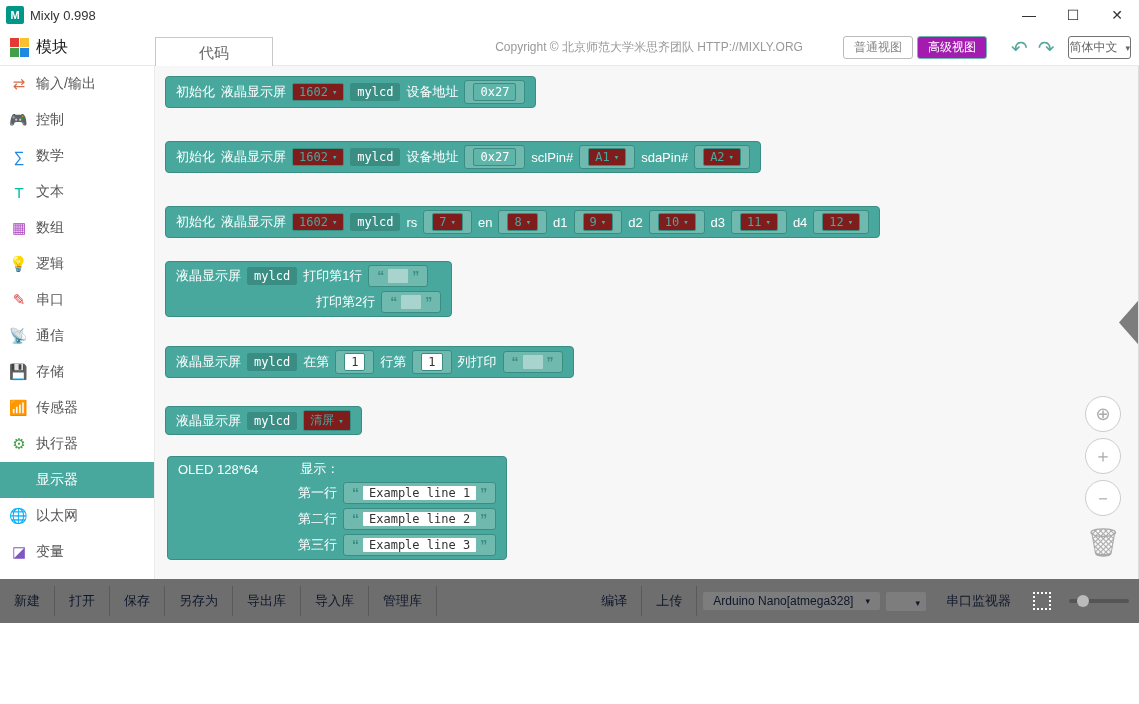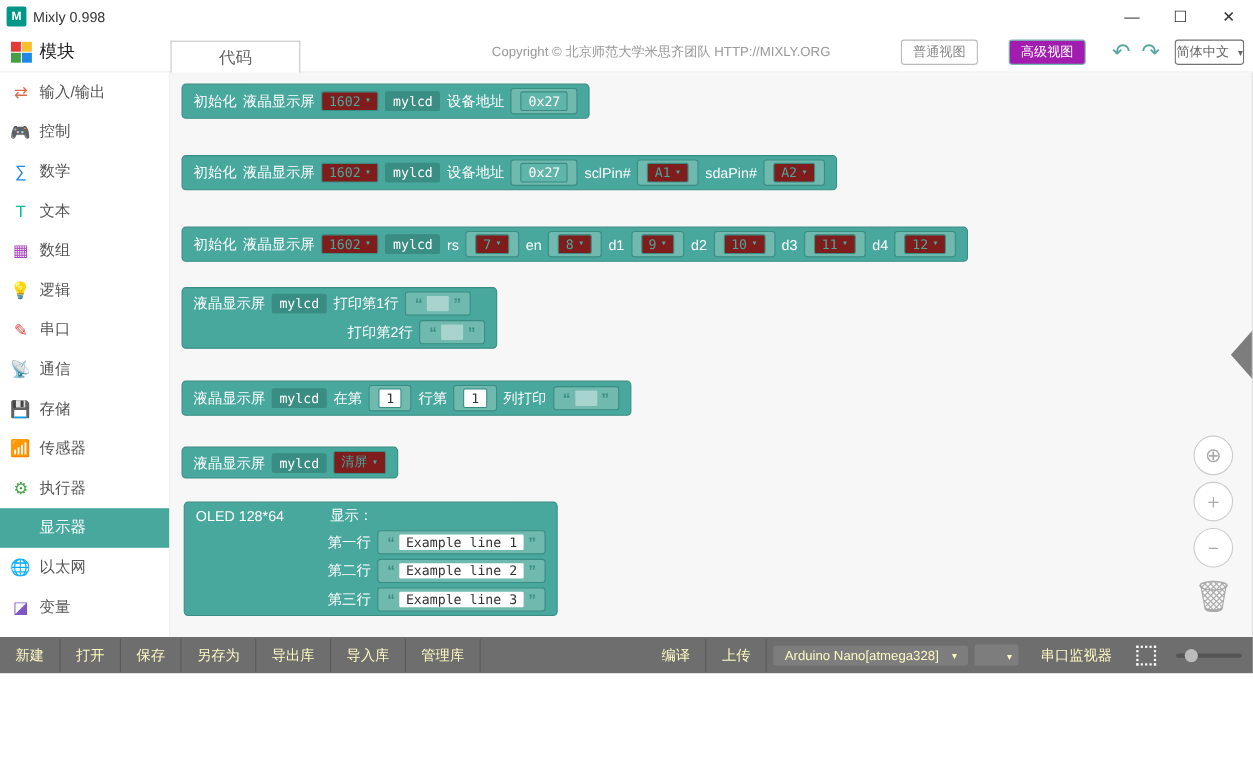--- a/index.html
+++ b/index.html
@@ -11,21 +11,21 @@
   .winbtn { width: 44px; height: 30px; display: flex; align-items: center; justify-content: center; font-size: 14px; color: #333; }
   .topbar { height: 36px; display: flex; align-items: center; background: #fff; border-bottom: 1px solid #eaeaea; }
   .modules-label { width: 155px; height: 36px; display: flex; align-items: center; padding-left: 10px; font-size: 16px; color: #222; }
   .puzzle-ico { width: 20px; height: 20px; margin-right: 6px; position: relative; }
   .puzzle-ico span { position: absolute; width: 9px; height: 9px; }
   .pz1{left:0;top:0;background:#e53935;} .pz2{left:10px;top:0;background:#fbc02d;} .pz3{left:0;top:10px;background:#43a047;} .pz4{left:10px;top:10px;background:#1e88e5;}
   .tabbar { display: flex; align-items: flex-end; height: 36px; }
   .tab { padding: 0 43px; height: 30px; line-height: 30px; font-size: 15px; color: #666; border: 1px solid #c8c8c8; border-bottom: none; border-radius: 0; background: #fff; margin-bottom: -1px; }
   .copyright { margin-left: auto; font-size: 12px; color: #999; white-space: nowrap; margin-right: 40px; }
   .viewbtns { display:flex; gap:4px; margin-right:10px;}
-  .viewbtn { font-size:12px; padding:2px 10px; border:1px solid #bbb; border-radius:3px; color:#888; background:#fff;margin-left:24px;}
+  .viewbtn { font-size:12px; padding:2px 10px; border:1px solid #bbb; border-radius:3px; color:#888; background:#fff;}
   .viewbtn.active{ background:#a21caf; color:#fff; border-color:#74b9b0;}
   .undoredo { display:flex; gap:10px; margin:0 14px;}
   .undoredo span{ font-size:20px; color:#58a79e;}
   .langsel { font-size:12px; padding:2px 0; border:1px solid #737373; border-radius:3px; color:#666; background:#fff; margin-right:8px; display:flex; align-items:center; gap:8px;}
   .main { display: flex; height: 513px; }
   .sidebar { width: 155px; background: #fff; border-right: 1px solid #eaeaea; overflow: hidden; }
   .side-item { height: 36px; display: flex; align-items: center; padding-left: 10px; font-size: 14px; color: #555; gap: 8px; cursor:pointer;}
   .side-item.active { background: #48a89e; color: #fff; }
   .side-ico { width: 18px; height: 18px; display:flex; align-items:center; justify-content:center; font-size:15px; }
   .canvas { flex:1; background: #f7f7f7; position: relative; overflow:hidden;}
@@ -38,21 +38,21 @@
   .block.multi{flex-direction:column;align-items:flex-start;gap:4px;}
   .row{display:flex;align-items:center;gap:6px;}
   .dd{background:#7f1d1d;color:#48a89e;padding:1px 6px;border-radius:2px;border:1px solid #3a8d83;display:flex;align-items:center;gap:4px;font-family:monospace;font-size:12px;}
   .dd::after{content:"▾";font-size:9px;color:#48a89e;}
   .chip{background:#5fb5aa;color:#fff;padding:1px 6px;border-radius:2px;border:1px solid #3a8d83;font-family:monospace;font-size:12px;}
   .dark{background:#3a8d83;}
   .slot{background:#6fb9af;border:1px solid #3a8d83;border-radius:3px;padding:2px 8px;display:flex;align-items:center;gap:4px;}
   .slot .q{color:#3a8d83;font-size:14px;font-weight:bold;}
   .slot .inner{background:#a8d4cd;width:20px;height:14px;border-radius:1px;}
   .slot.long .inner{background:#fff;color:#333;font-family:monospace;font-size:12px;padding:0 6px;width:auto;height:auto;}
-  .footer{height:33px;background:#6e6e6e;display:flex;align-items:center;color:#fef9c3;font-size:13px;}
+  .footer{height:44px;background:#6e6e6e;display:flex;align-items:center;color:#0f172a;font-size:13px;}
   .fbtn{padding:0 14px;height:30px;line-height:30px;border-right:1px solid #5a5a5a;cursor:pointer;}
   .fbtn.nb{border-right:none;}
   .spacer{flex:1;}
   .board-sel{background:#7d7d7d;padding:2px 10px;border-radius:2px;margin:0 6px;display:flex;align-items:center;gap:12px;font-size:12px;}
   .board-sel::after{content:"▾";font-size:9px;}
   .port-sel{background:#7d7d7d;width:40px;padding:2px 0;border-radius:2px;margin-right:6px;text-align:right;padding-right:6px;}
   .port-sel::after{content:"▾";font-size:9px;}
   .chip-ico{width:18px;height:18px;border:2px dotted #fff;margin:0 8px;}
   .slider{width:60px;height:4px;background:#555;border-radius:2px;margin:0 10px;position:relative;}
   .slider::after{content:"";position:absolute;left:8px;top:-4px;width:12px;height:12px;background:#bbb;border-radius:50%;}

